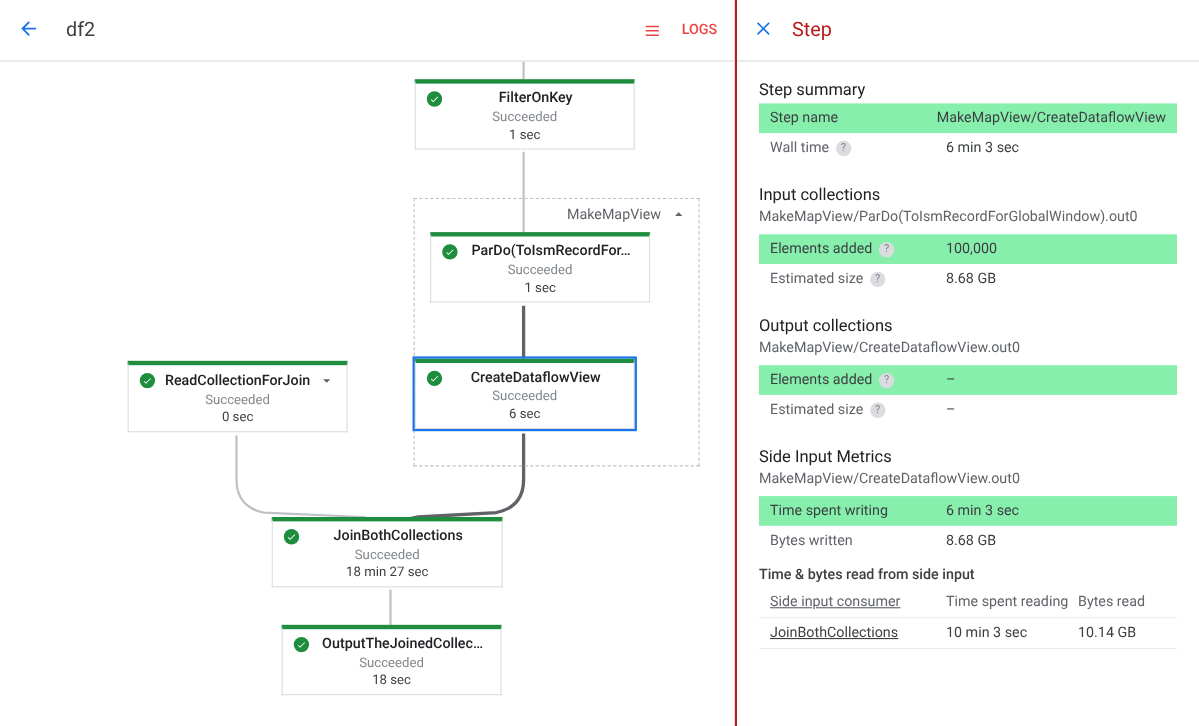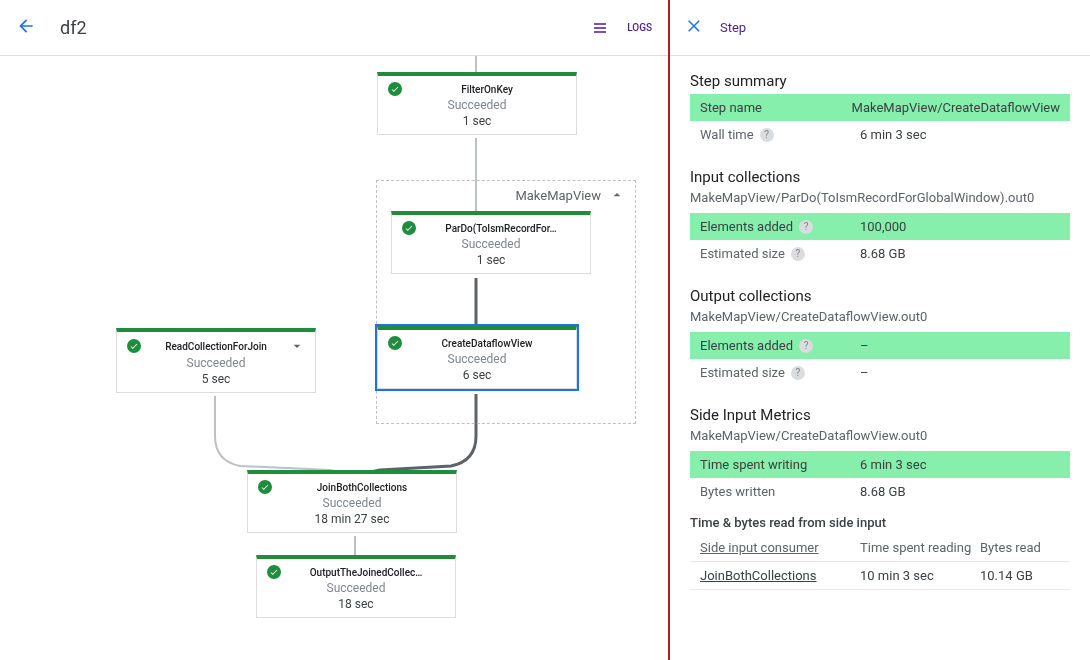--- a/index.html
+++ b/index.html
@@ -6,44 +6,44 @@
 body { font-family: "Roboto", "Helvetica Neue", Arial, sans-serif; font-size: 13px; color: #202124; width: 1090px; height: 660px; overflow: hidden; background: #fff; }
 .app { display: flex; height: 100%; }
 .left { flex: 1; display: flex; flex-direction: column; border-right: 2px solid #b91c1c; }
 .right { width: 420px; display: flex; flex-direction: column; }
 
 
 .header { display: flex; align-items: center; height: 56px; padding: 0 16px; border-bottom: 1px solid #dadce0; }
 .header .back { color: #1a73e8; cursor: pointer; }
 .header .title { margin-left: 24px; font-size: 18px; color: #3c4043; }
 .header .spacer { flex: 1; }
-.header .logs { display: flex; align-items: center; color: #4c1d95; font-size: 10px; font-weight: 500; gap: 19px; cursor: pointer; }
+.header .logs { display: flex; align-items: center; color: #ef4444; font-size: 13px; font-weight: 500; gap: 19px; cursor: pointer; }
 
 
 .canvas { flex: 1; position: relative; overflow: hidden; }
 
 .node { position: absolute; background: #fff; border: 1px solid #dadce0; border-top: 4px solid #1e8e3e; text-align: center; }
 .node.selected { outline: 2px solid #1a73e8; }
 .node .row1 { display: flex; align-items: center; padding: 6px 10px 2px 10px; }
-.node .name { font-size: 10px; color: #202124; font-weight: 500; white-space: nowrap; overflow: hidden; text-overflow: ellipsis; flex: 1; text-align: center; }
+.node .name { font-size: 13px; color: #202124; font-weight: 500; white-space: nowrap; overflow: hidden; text-overflow: ellipsis; flex: 1; text-align: center; }
 .node .sub { font-size: 12px; color: #80868b; line-height: 1.3; }
 .node .time { font-size: 12px; color: #3c4043; padding-bottom: 6px; }
 .check { width: 14px; height: 14px; border-radius: 50%; background: #1e8e3e; display: inline-flex; align-items: center; justify-content: center; flex-shrink: 0; margin-right: 6px; }
 .check svg { width: 10px; height: 10px; fill: #fff; }
 .chev { width: 16px; color: #5f6368; margin-left: 4px; }
 .group { position: absolute; border: 1px dashed #bdc1c6; }
 .group-label { position: absolute; right: 10px; top: 6px; font-size: 13px; color: #5f6368; display: flex; align-items: center; gap: 4px; }
 
 
 svg.edges { position: absolute; left: 0; top: 0; width: 100%; height: 100%; pointer-events: none; }
 
 
 .rheader { display: flex; align-items: center; height: 56px; padding: 0 16px; border-bottom: 1px solid #dadce0; gap: 16px; }
 .rheader .close { color: #1a73e8; cursor: pointer; }
-.rheader .title { font-size: 13px; color: #4c1d95; }
+.rheader .title { font-size: 18px; color: #b91c1c; }
 .rbody { padding: 16px 20px; overflow: auto; flex: 1; }
 .section { margin-bottom: 20px; }
 .sec-title { font-size: 15px; color: #202124; margin-bottom: 4px; }
 .sec-sub { font-size: 13px; color: #5f6368; margin-bottom: 8px; }
 .kv { display: flex; align-items: center; font-size: 13px; padding: 6px 10px; }
 .kv.head { background: #86efac; }
 .kv .k { width: 160px; color: #5f6368; display: flex; align-items: center; gap: 6px; }
 .kv.head .k { color: #3c4043; }
 .kv .v { color: #3c4043; }
 .help { width: 14px; height: 14px; border-radius: 50%; background: #dadce0; color: #80868b; font-size: 10px; display: inline-flex; align-items: center; justify-content: center; }
@@ -126,21 +126,21 @@
               <svg viewBox="0 0 24 24">
                 <path d="M9 16.2l-3.5-3.6L4 14l5 5 11-11-1.4-1.4z"></path>
               </svg>
             </span>
             <span class="name">ReadCollectionForJoin</span>
             <svg class="chev" viewBox="0 0 24 24" fill="currentColor">
               <path d="M7 10l5 5 5-5z"></path>
             </svg>
           </div>
         <div class="sub">Succeeded</div>
-        <div class="time">5 sec</div>
+        <div class="time">0 sec</div>
       </div>
 
       <div class="node selected" style="left:377px; top:270px; width:200px;">
         <div class="row1">
             <span class="check">
               <svg viewBox="0 0 24 24">
                 <path d="M9 16.2l-3.5-3.6L4 14l5 5 11-11-1.4-1.4z"></path>
               </svg>
             </span>
             <span class="name">CreateDataflowView</span>
@@ -155,21 +155,21 @@
               <svg viewBox="0 0 24 24">
                 <path d="M9 16.2l-3.5-3.6L4 14l5 5 11-11-1.4-1.4z"></path>
               </svg>
             </span>
             <span class="name">JoinBothCollections</span>
           </div>
         <div class="sub">Succeeded</div>
         <div class="time">18 min 27 sec</div>
       </div>
 
-      <div class="node" style="left:256px; top:499px; width:200px;">
+      <div class="node" style="left:256px; top:512px; width:200px;">
         <div class="row1">
             <span class="check">
               <svg viewBox="0 0 24 24">
                 <path d="M9 16.2l-3.5-3.6L4 14l5 5 11-11-1.4-1.4z"></path>
               </svg>
             </span>
             <span class="name">OutputTheJoinedCollec…</span>
           </div>
         <div class="sub">Succeeded</div>
         <div class="time">18 sec</div>

